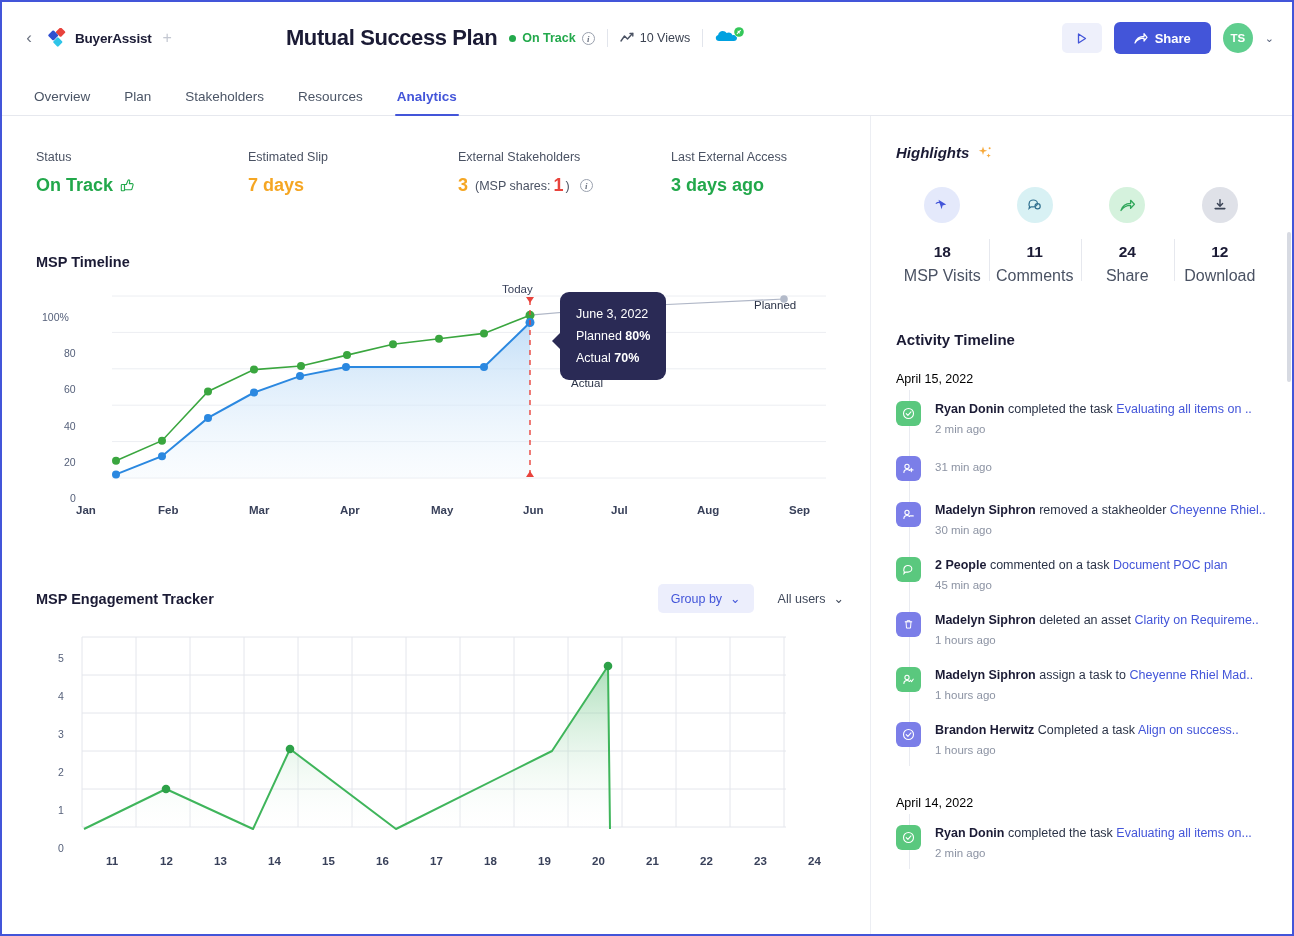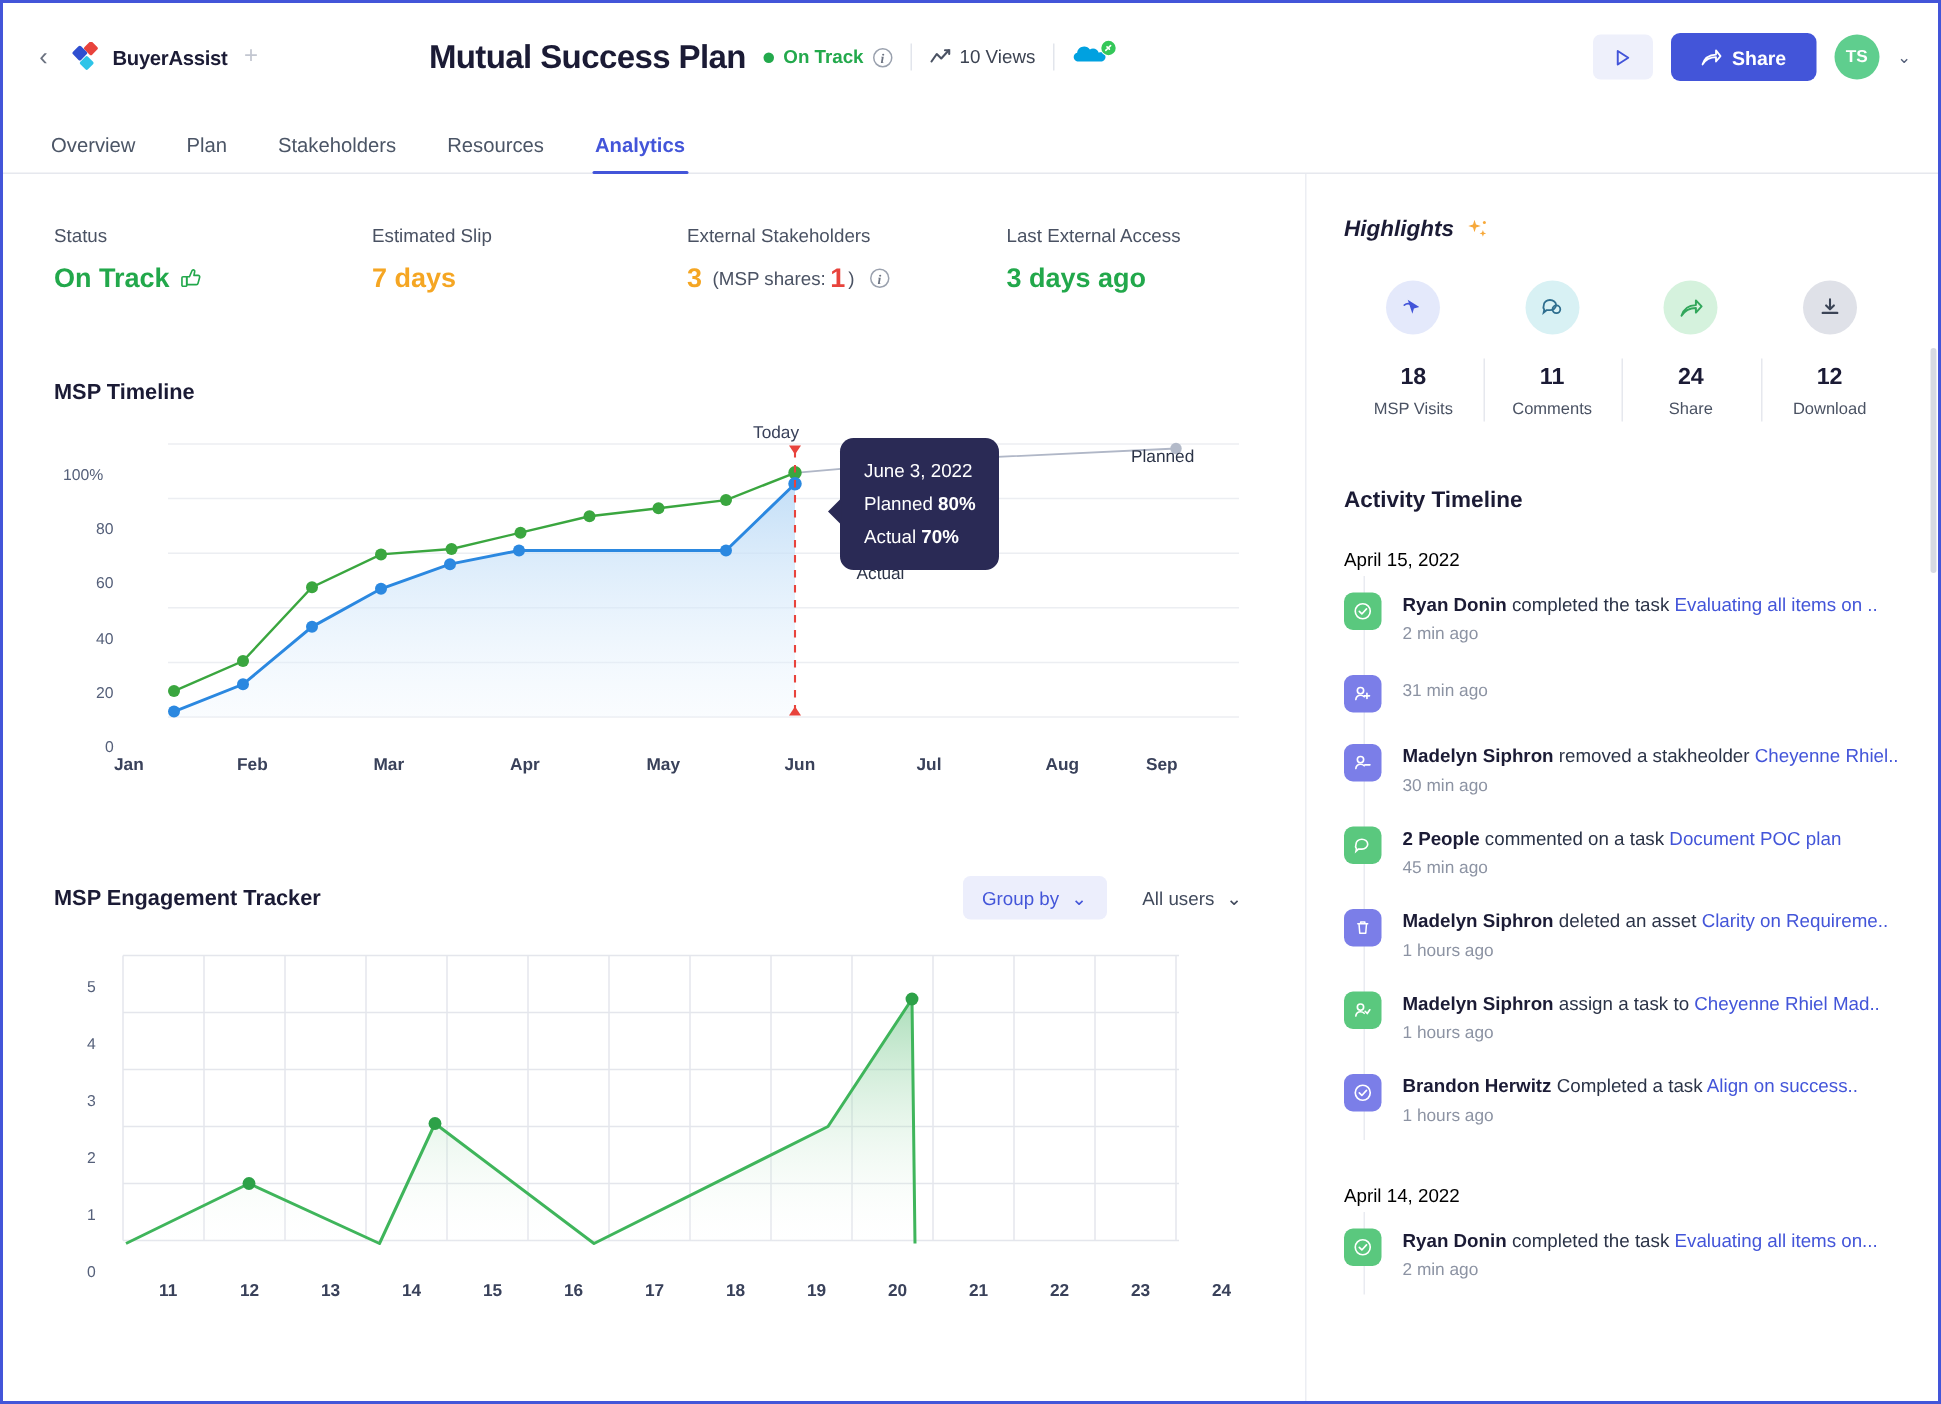--- a/index.html
+++ b/index.html
@@ -186,21 +186,21 @@
   }
   .hl-item + .hl-item::before {
     content: ""; position: absolute; left: 0; top: 52px; height: 42px;
     width: 1px; background: #e6e8ee;
   }
   .hl-circle {
     width: 36px; height: 36px; border-radius: 50%;
     display: flex; align-items: center; justify-content: center;
   }
   .hl-num { font-size: 15.5px; font-weight: bold; color: #1b1b35; margin-top: 20px; }
-  .hl-lbl { font-size: 11px; color: #4a5263; margin-top: 6px; }
+  .hl-lbl { font-size: 16px; color: #4a5263; margin-top: 6px; }
 
   
   .act-title { font-size: 15px; font-weight: bold; color: #1b1b35; margin-top: 46px; }
   .act-date { font-size: 12.5px; color: #000000; margin-top: 24px; margin-bottom: 4px; }
   .act-list { position: relative; }
   .act-row { display: flex; gap: 14px; position: relative; padding: 11px 0 10px 0; }
   .act-rail {
     position: absolute; left: 12.5px; top: 0; bottom: 0; width: 1.5px;
     background: #e9ebf1;
   }
@@ -402,21 +402,21 @@
 
           
           <div class="xtick" style="left:40px;  top:220px;">Jan</div>
           <div class="xtick" style="left:122px; top:220px;">Feb</div>
           <div class="xtick" style="left:213px; top:220px;">Mar</div>
           <div class="xtick" style="left:304px; top:220px;">Apr</div>
           <div class="xtick" style="left:395px; top:220px;">May</div>
           <div class="xtick" style="left:487px; top:220px;">Jun</div>
           <div class="xtick" style="left:575px; top:220px;">Jul</div>
           <div class="xtick" style="left:661px; top:220px;">Aug</div>
-          <div class="xtick" style="left:728px; top:220px;">Sep</div>
+          <div class="xtick" style="left:753px; top:220px;">Sep</div>
 
           
           <div class="today-label" style="left:466px; top:-1px;">Today</div>
           
           <div class="series-label" style="left:718px; top:15px;">Planned</div>
           <div class="series-label" style="left:535px; top:93px;">Actual</div>
 
           
           <div class="tooltip" style="left:524px; top:8px;">
             <div>June 3, 2022</div>
@@ -428,21 +428,21 @@
               <span>Actual</span>
               <b>70%</b>
             </div>
           </div>
         </div>
       </div>
 
       <div style="margin-top:60px">
         <div class="eng-header">
           <div class="chart-title">MSP Engagement Tracker</div>
-          <div style="margin-left:auto; display:flex; align-items:center; gap:18px; margin-right:36px;">
+          <div style="margin-left:auto; display:flex; align-items:center; gap:18px; margin-right:20px;">
             <button class="groupby-btn">
               <span>Group by</span>
               <span>⌄</span>
             </button>
             <button class="allusers-btn">
               <span>All users</span>
               <span>⌄</span>
             </button>
           </div>
         </div>

